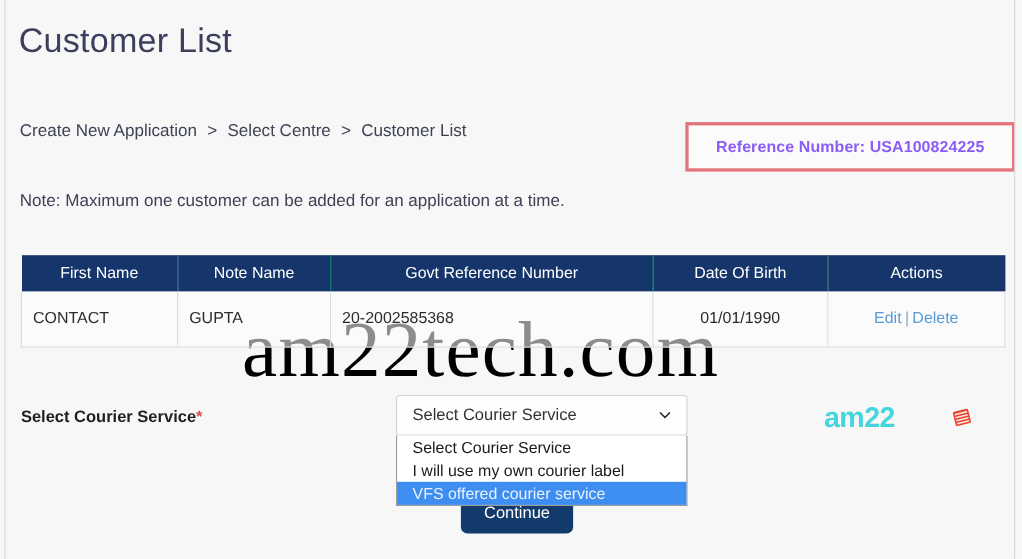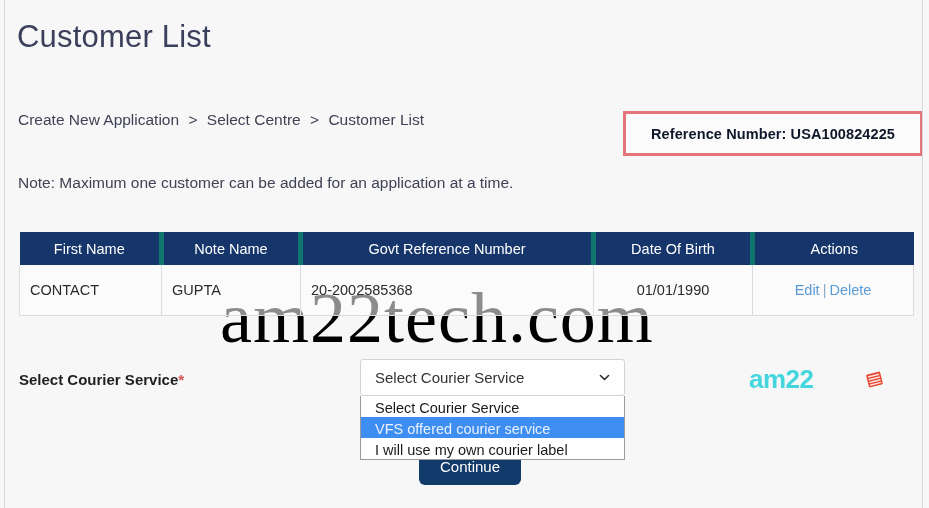--- a/index.html
+++ b/index.html
@@ -76,21 +76,21 @@
     box-sizing: border-box;
     border: 3px solid #e2747a;
     background: #fbfbfb;
     display: flex;
     align-items: center;
     justify-content: center;
   }
   .ref-text {
     font-size: 14.5px;
     font-weight: bold;
-    color: #0f172a;
+    color: #8b5cf6;
     letter-spacing: 0.1px;
   }
 
   
   .note {
     position: absolute;
     left: 13px;
     top: 174px;
     font-size: 15.5px;
     color: #3f4254;
@@ -106,21 +106,21 @@
     table-layout: fixed;
     background: transparent;
   }
   .cust-table thead th {
     background: #15356b;
     color: #ffffff;
     font-size: 14.5px;
     font-weight: 400;
     height: 33px;
     text-align: center;
-    border-right: 5px solid #0f766e;
+    border-right: 1px solid #0f766e;
     box-sizing: border-box;
   }
   .cust-table thead th:last-child { border-right: none; }
   .cust-table tbody td {
     font-size: 14.5px;
     color: #2b2b2b;
     height: 31px;
     background: rgba(255,255,255,0.55);
     border: 1px solid #dcdce0;
     border-top: none;
@@ -295,22 +295,22 @@
 
     <div class="select-wrap">
       <div class="select-box">
         <span>Select Courier Service</span>
         <svg class="chev" viewBox="0 0 16 16">
           <path d="M3 5.5 L8 10.5 L13 5.5" fill="none" stroke="#2b2b2b" stroke-width="1.9" stroke-linecap="round" stroke-linejoin="round"></path>
         </svg>
       </div>
       <div class="options">
         <div class="option">Select Courier Service</div>
+        <div class="option">I will use my own courier label</div>
         <div class="option selected">VFS offered courier service</div>
-        <div class="option">I will use my own courier label</div>
       </div>
     </div>
 
     <button class="continue-btn">Continue</button>
 
     <div class="logo">
       <span>am22</span>
       <svg class="logo-mark" viewBox="0 0 22 22">
         <g transform="rotate(-14 11 11)">
           <rect x="3.5" y="4" width="15" height="14" rx="1.5" fill="#e8452f"></rect>

